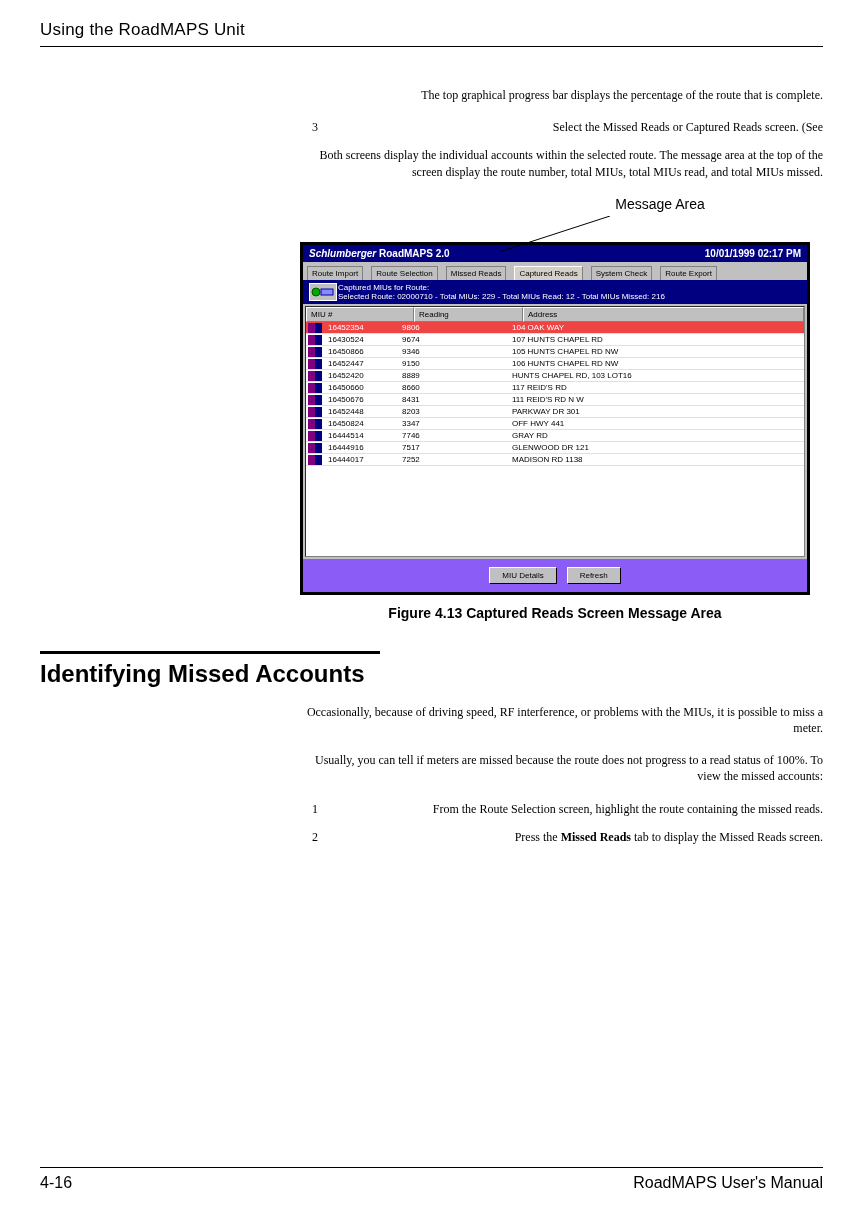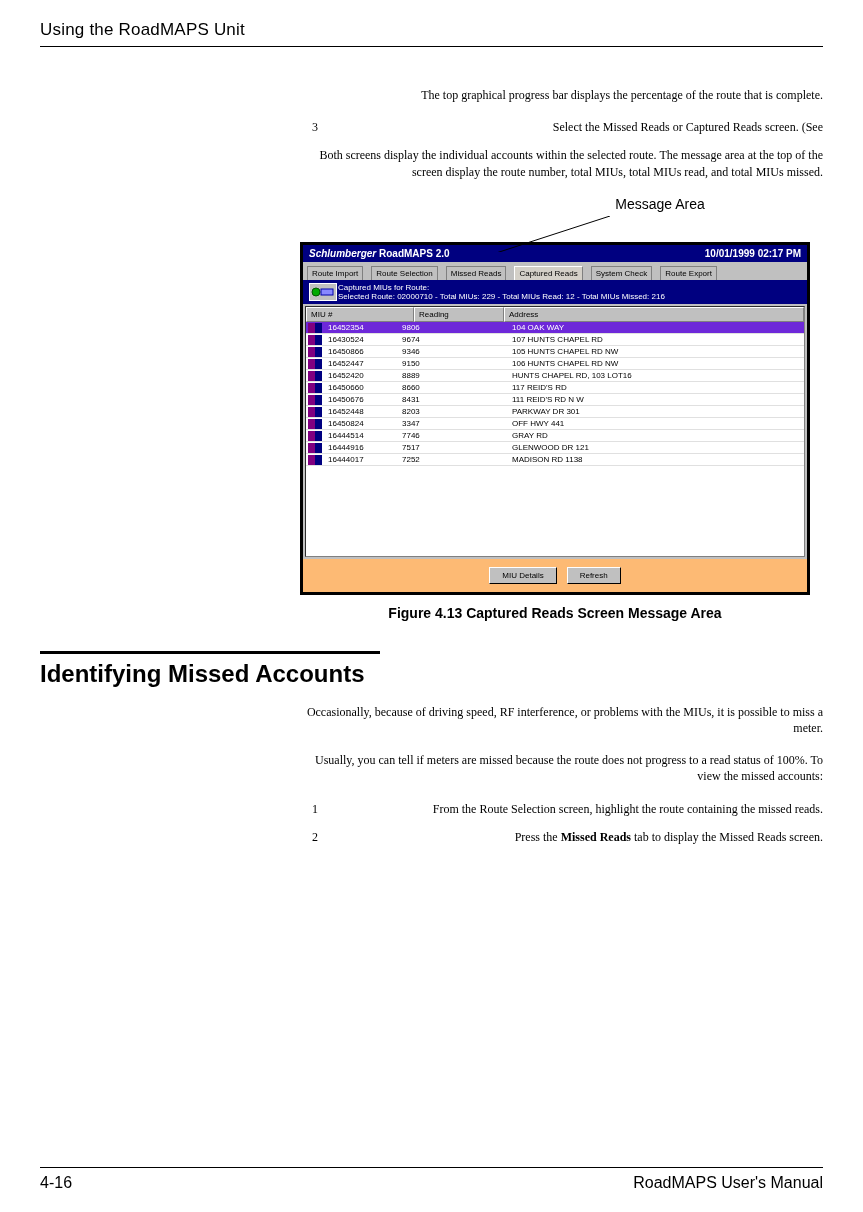--- a/index.html
+++ b/index.html
@@ -116,40 +116,40 @@
     display: flex;
     background: #c0c0c0;
     font-size: 8px;
   }
   .thead div {
     border: 1px solid #808080;
     border-top-color:#fff; border-left-color:#fff;
     padding: 2px 4px;
   }
   .col-miu { width: 108px; }
-  .col-reading { width: 90px; }
+  .col-reading { width: 109px; }
   .col-address { flex: 1; }
   .trow {
     display: flex;
     font-size: 8px;
     border-bottom: 1px solid #e0e0e0;
   }
-  .trow.sel { background: #6d28d9; color:#fff; }
+  .trow.sel { background: #ef4444; color:#fff; }
   .trow .c { padding: 1px 4px; }
   .trow .ic {
     width: 14px; height: 10px;
     background: linear-gradient(to right, #800080 50%, #000080 50%);
     margin: 1px 2px 0 2px;
     flex-shrink:0;
   }
   .table-filler { height: 90px; background:#fff; }
   .btnbar {
     display:flex; justify-content:center; gap:10px;
     padding: 8px;
-    background:#fdba74;
+    background:#8b5cf6;
   }
   .winbtn {
     font-size: 8px;
     padding: 3px 12px;
     background:#c0c0c0;
     border: 1px solid #000;
     border-top-color:#fff; border-left-color:#fff;
   }
 
   .figure-caption {

